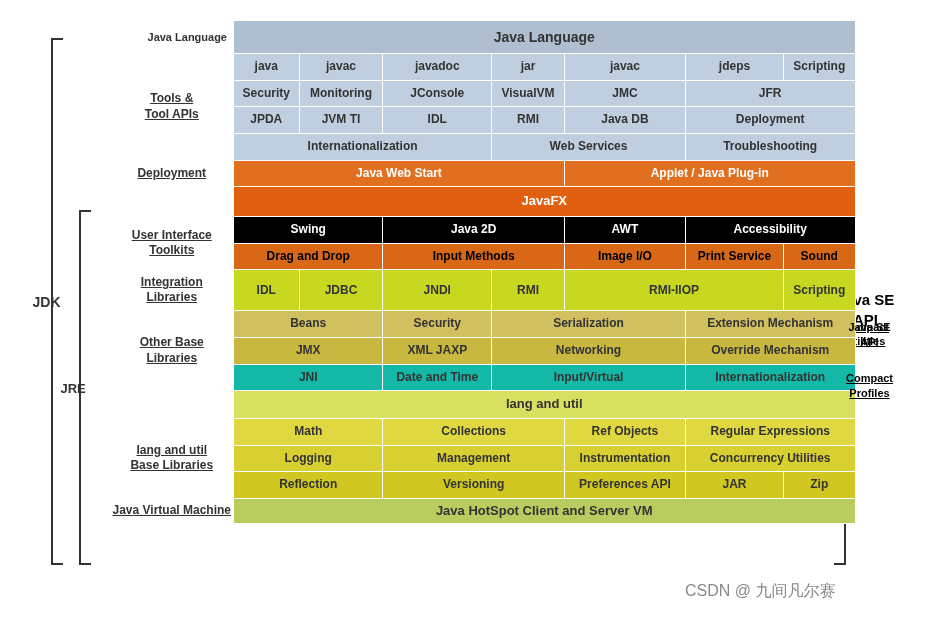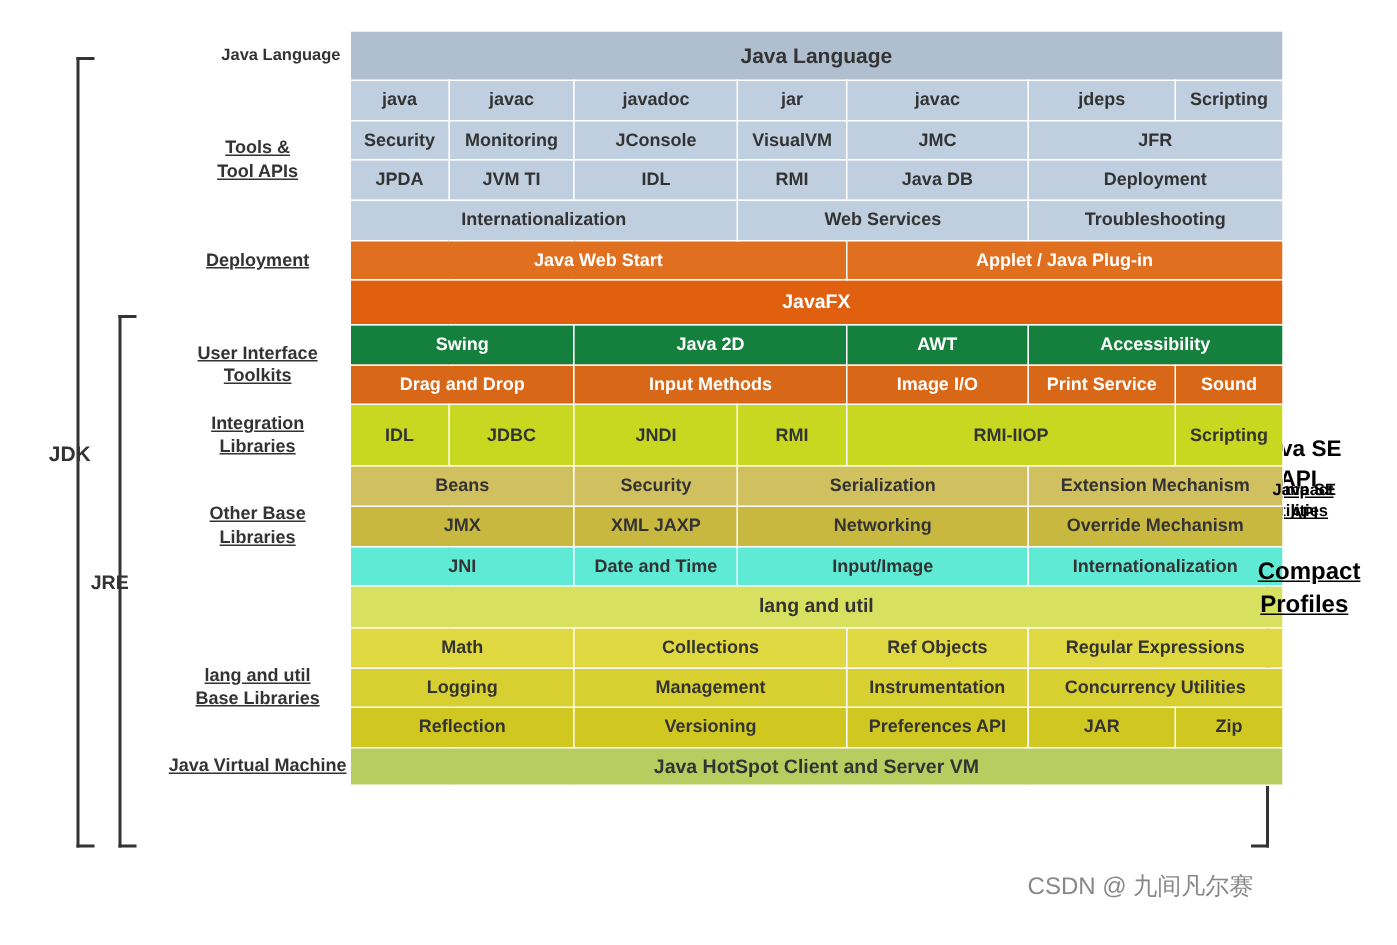--- a/index.html
+++ b/index.html
@@ -58,26 +58,26 @@
       font-weight: bold;
       font-size: 12px;
       padding: 5px 2px;
       line-height: 1.3;
     }
     
     .c-header { background: #b0bfd0; color: #333; }
     .c-tools { background: #c0cfe0; color: #333; }
     .c-deploy { background: #e07020; color: #fff; }
     .c-javafx-bar { background: #e06010; color: #fff; }
-    .c-ui { background: #15803d; color: #fff; }
-    .c-ui2 { background: #d86818; color: #ffffff; }
+    .c-ui { background: #000000; color: #fff; }
+    .c-ui2 { background: #d86818; color: #000000; }
     .c-integ { background: #c8d820; color: #333; }
     .c-base1 { background: #d0c060; color: #333; }
     .c-base2 { background: #c8b840; color: #333; }
-    .c-base3 { background: #5eead4; color: #333; }
+    .c-base3 { background: #14b8a6; color: #333; }
     .c-langutil-bar { background: #d8e060; color: #333; }
     .c-langutil1 { background: #e0d840; color: #333; }
     .c-langutil2 { background: #d8d030; color: #333; }
     .c-langutil3 { background: #d0c820; color: #333; }
     .c-jvm { background: #b8cc60; color: #333; }
   </style>
 </head>
 <body>
 
 <div class="outer-wrapper">
@@ -206,21 +206,21 @@
         <tr>
           <td class="c-base2 cell" colspan="2">JMX</td>
           <td class="c-base2 cell">XML JAXP</td>
           <td class="c-base2 cell" colspan="2">Networking</td>
           <td class="c-base2 cell" colspan="2">Override Mechanism</td>
         </tr>
 
         <tr>
           <td class="c-base3 cell" colspan="2">JNI</td>
           <td class="c-base3 cell">Date and Time</td>
-          <td class="c-base3 cell" colspan="2">Input/Image</td>
+          <td class="c-base3 cell" colspan="2">Input/Virtual</td>
           <td class="c-base3 cell" colspan="2">Internationalization</td>
         </tr>
 
         <tr>
           <td class="row-label-cell" style="background:none;border:none;"></td>
           <td colspan="7" class="c-langutil-bar cell" style="font-size:13px;padding:5px;">lang and util</td>
         </tr>
 
         <tr>
           <td class="row-label-cell" style="background:none;border:none;" rowspan="3"><span style="text-decoration:underline;">lang and util<br>Base Libraries</span></td>
@@ -249,19 +249,19 @@
           <td class="row-label-cell" style="background:none;border:none;"><span style="text-decoration:underline;">Java Virtual Machine</span></td>
           <td colspan="7" class="c-jvm cell" style="font-size:13px;padding:2px;">Java HotSpot Client and Server VM</td>
         </tr>
 
       </tbody>
         </table>
     </div>
 
     <div style="position:absolute;right:0;top:310px;width:62px;text-align:center;">
       <div style="font-size:11px;font-weight:bold;line-height:1.4;">Java SE<br>API</div>
-      <div style="margin-top:20px;font-size:16px;font-weight:bold;line-height:1.4;text-decoration:underline;">Compact<br>Profiles</div>
+      <div style="margin-top:20px;font-size:11px;font-weight:bold;line-height:1.4;text-decoration:underline;">Compact<br>Profiles</div>
     </div>
 
     <div class="watermark" style="position:absolute;bottom:18px;right:65px;font-size:16px;color:#888;">CSDN @ 九间凡尔赛</div>
 
   </div>
 </div>
 
 </body></html>

